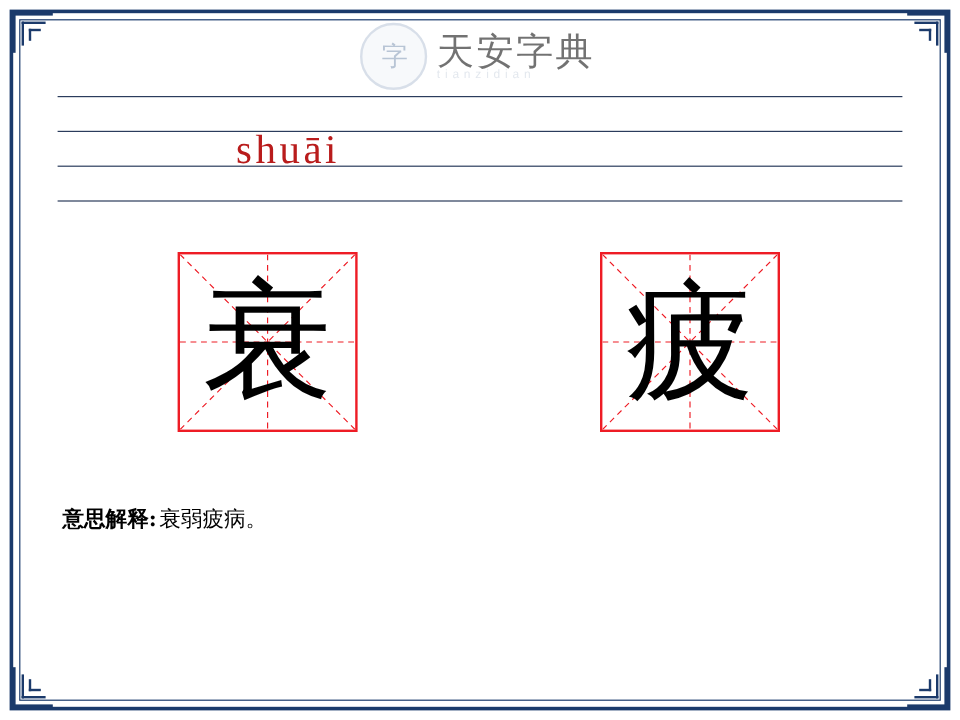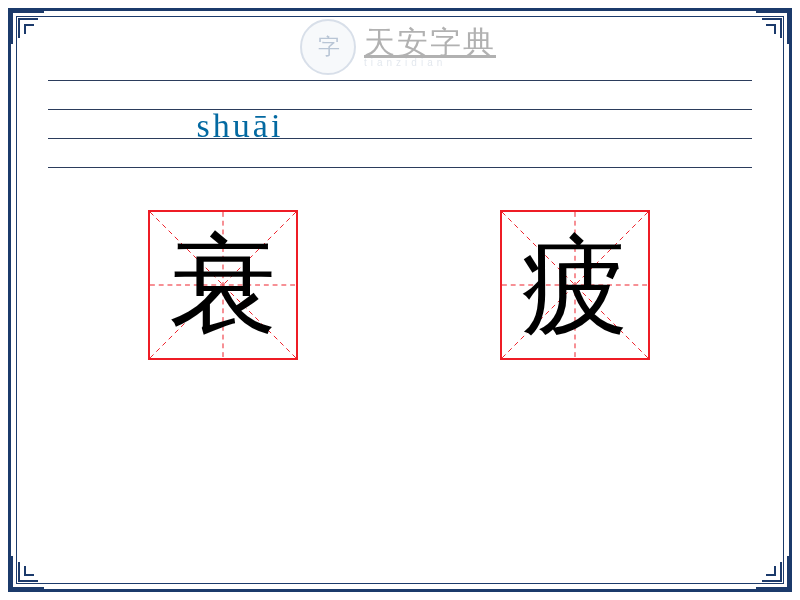--- a/index.html
+++ b/index.html
@@ -91,23 +91,22 @@
     color: #7f96b4;
     letter-spacing: -2px;
   }
   .logo-text {
     margin-left: 8px;
     line-height: 1;
   }
   .logo-title {
     font-family: "Liberation Serif", serif;
     font-size: 31px;
-    color: #737373;
+    color: #000000;
     letter-spacing: 2px;
-    text-decoration: underline;
   }
   .logo-sub {
     margin-top: 0;
     font-family: "Liberation Sans", sans-serif;
     font-size: 10px;
     color: #ccd5e0;
     letter-spacing: 4px;
   }
 
   
@@ -132,21 +131,21 @@
 
   .pinyin {
     position: absolute;
     top: 96px;
     height: 60px;
     display: flex;
     align-items: center;
     justify-content: center;
     font-family: "Liberation Serif", serif;
     font-size: 34px;
-    color: #0369a1;
+    color: #b91c1c;
     letter-spacing: 3px;
     white-space: nowrap;
   }
   .pinyin.p1 { left: 130px; width: 220px; }
   .pinyin.p2 { left: 470px; width: 220px; }
 
   
   .tzg {
     position: absolute;
     width: 150px;
@@ -272,14 +271,17 @@
   <div class="tzg box2">
     <svg class="grid" viewBox="0 0 150 150" preserveAspectRatio="none">
       <line x1="0" y1="0" x2="150" y2="150" stroke="#ee1c25" stroke-width="1" stroke-dasharray="5,4"></line>
       <line x1="150" y1="0" x2="0" y2="150" stroke="#ee1c25" stroke-width="1" stroke-dasharray="5,4"></line>
       <line x1="75" y1="0" x2="75" y2="150" stroke="#ee1c25" stroke-width="1" stroke-dasharray="5,4"></line>
       <line x1="0" y1="75" x2="150" y2="75" stroke="#ee1c25" stroke-width="1" stroke-dasharray="5,4"></line>
     </svg>
     <div class="han">疲</div>
   </div>
 
+  <div class="meaning">
+    <span class="label">意思解释:</span><span class="text">衰弱疲病。</span>
+  </div>
 
 </div>
 
 </body></html>

